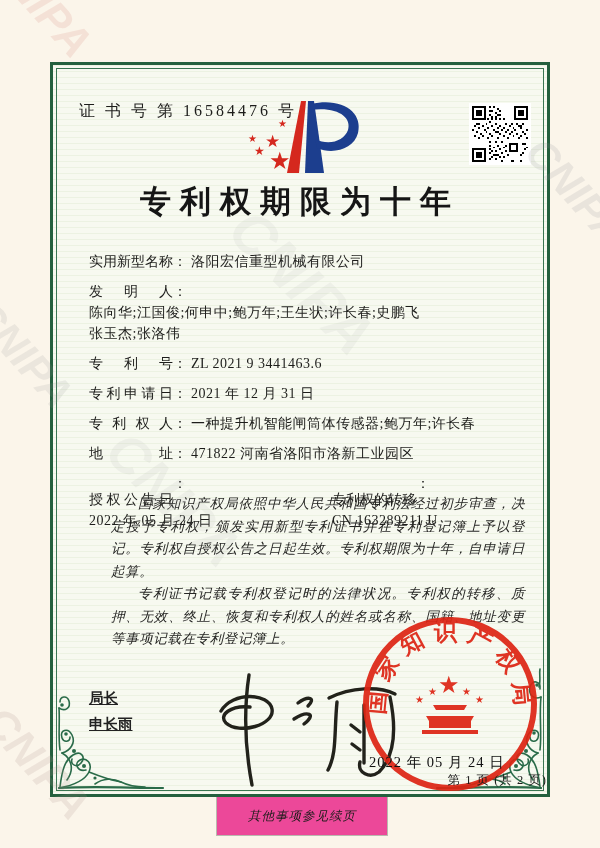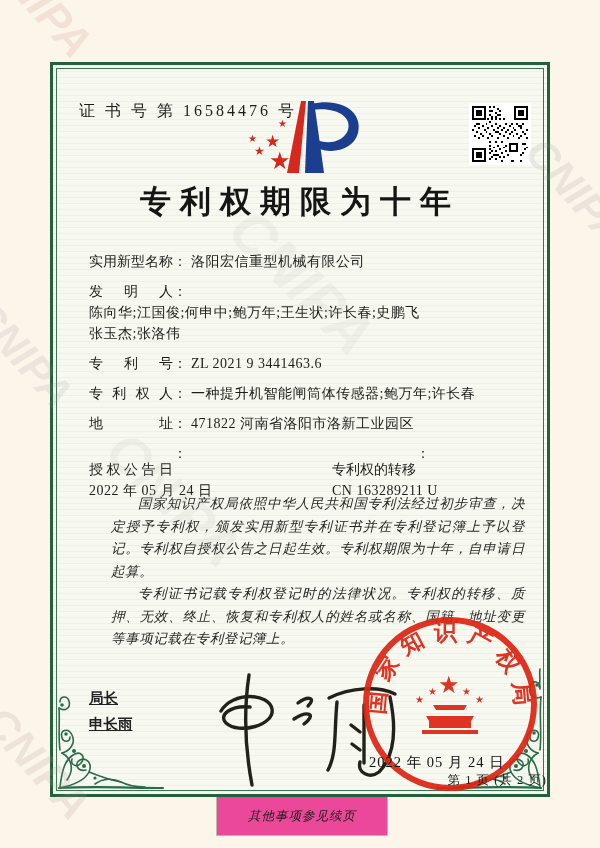--- a/index.html
+++ b/index.html
@@ -148,20 +148,23 @@
 
     <div class="fields">
       <div class="row">
         <span class="flabel">实用新型名称</span><span class="colon">：</span><span class="fvalue">洛阳宏信重型机械有限公司</span>
       </div>
       <div class="row">
         <span class="flabel">发明人</span><span class="colon">：</span><span class="fvalue"><span>陈向华;江国俊;何申中;鲍万年;王生状;许长春;史鹏飞</span><span class="line2">张玉杰;张洛伟</span></span>
       </div>
       <div class="row">
         <span class="flabel">专利号</span><span class="colon">：</span><span class="fvalue">ZL 2021 9 3441463.6</span>
+      </div>
+      <div class="row">
+        <span class="flabel">专利申请日</span><span class="colon">：</span><span class="fvalue">2021 年 12 月 31 日</span>
       </div>
       <div class="row">
         <span class="flabel">专利权人</span><span class="colon">：</span><span class="fvalue">一种提升机智能闸筒体传感器;鲍万年;许长春</span>
       </div>
       <div class="row">
         <span class="flabel">地址</span><span class="colon">：</span><span class="fvalue">471822 河南省洛阳市洛新工业园区</span>
       </div>
       <div class="row grant-row">
         <span class="g1">
           <span class="flabel">授权公告日</span><span class="colon">：</span><span class="fvalue">2022 年 05 月 24 日</span>

